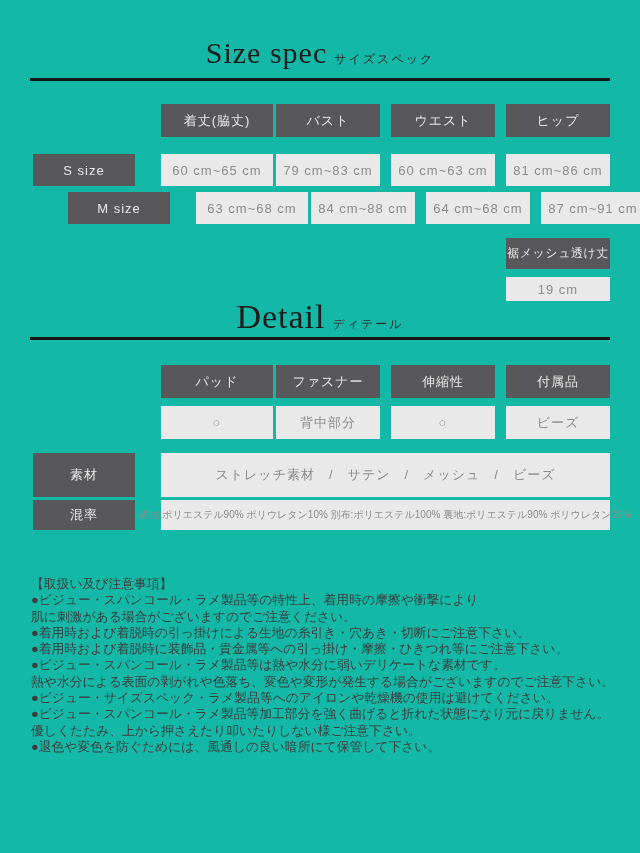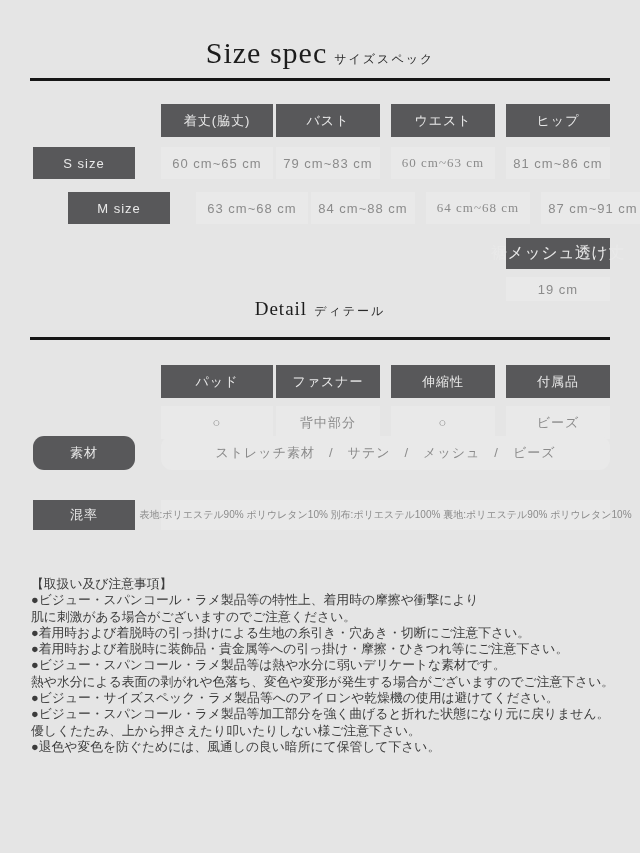--- a/index.html
+++ b/index.html
@@ -1,47 +1,47 @@
 <!DOCTYPE html>
 <html><head>
 <meta charset="utf-8">
 <style>
   html,body{margin:0;padding:0;background:#ffffff;}
   .page{
-    position:relative;width:640px;height:853px;background:#e5e5e5;overflow:hidden;
+    position:relative;width:640px;height:853px;background:#14b8a6;overflow:hidden;
     font-family:"Liberation Sans","DejaVu Sans",sans-serif;
   }
   .section-title{
     position:absolute;left:0;width:640px;text-align:center;color:#1c1c1c;
     font-family:"Liberation Serif","DejaVu Serif",serif;white-space:nowrap;
   }
   .title-en{font-size:30px;letter-spacing:1px;}
-  .title-en.small{font-size:19px;}
+  .title-en.small{font-size:34px;}
   .title-ja{font-size:12px;letter-spacing:2px;margin-left:7px;color:#2a2a2a;}
   .rule{position:absolute;left:30px;width:580px;height:3px;background:#161616;}
   .cell{
     position:absolute;display:flex;align-items:center;justify-content:center;
     font-size:13px;letter-spacing:1px;white-space:nowrap;
   }
   .dark{background:#58585a;color:#e9e9e9;}
   .light{background:#e9e9e9;color:#8b8b8b;}
   .c0{left:33px;width:102px;}
   .c1{left:161px;width:112px;}
   .c2{left:276px;width:104px;}
-  .c3{left:391px;width:104px;font-family:Liberation Serif, serif;}
+  .c3{left:391px;width:104px;}
   .c4{left:506px;width:104px;}
   .wide{left:161px;width:449px;}
   .r-szhdr{top:104px;height:33px;}
-  .r-s{top:147px;height:32px;}
+  .r-s{top:154px;height:32px;}
   .r-m{top:192px;height:32px;margin-left:35px;}
-  .r-hemh{top:238px;height:31px;font-size:16px;letter-spacing:0.5px;}
+  .r-hemh{top:238px;height:31px;font-size:12px;letter-spacing:0.5px;}
   .r-hemv{top:277px;height:24px;}
   .r-dethdr{top:365px;height:33px;}
   .r-detval{top:406px;height:33px;}
-  .r-mat{top:436px;height:34px;border-radius:11px;}
+  .r-mat{top:453px;height:44px;}
   .r-blend{top:500px;height:30px;}
   .blend-text{font-size:10px;letter-spacing:0;}
   .mat-text{letter-spacing:1px;}
   .notes{
     position:absolute;left:31px;top:576px;width:588px;
     font-size:12.8px;line-height:16.3px;color:#3c3c3c;
   }
   .note-line{white-space:nowrap;}
 </style>
 </head>

